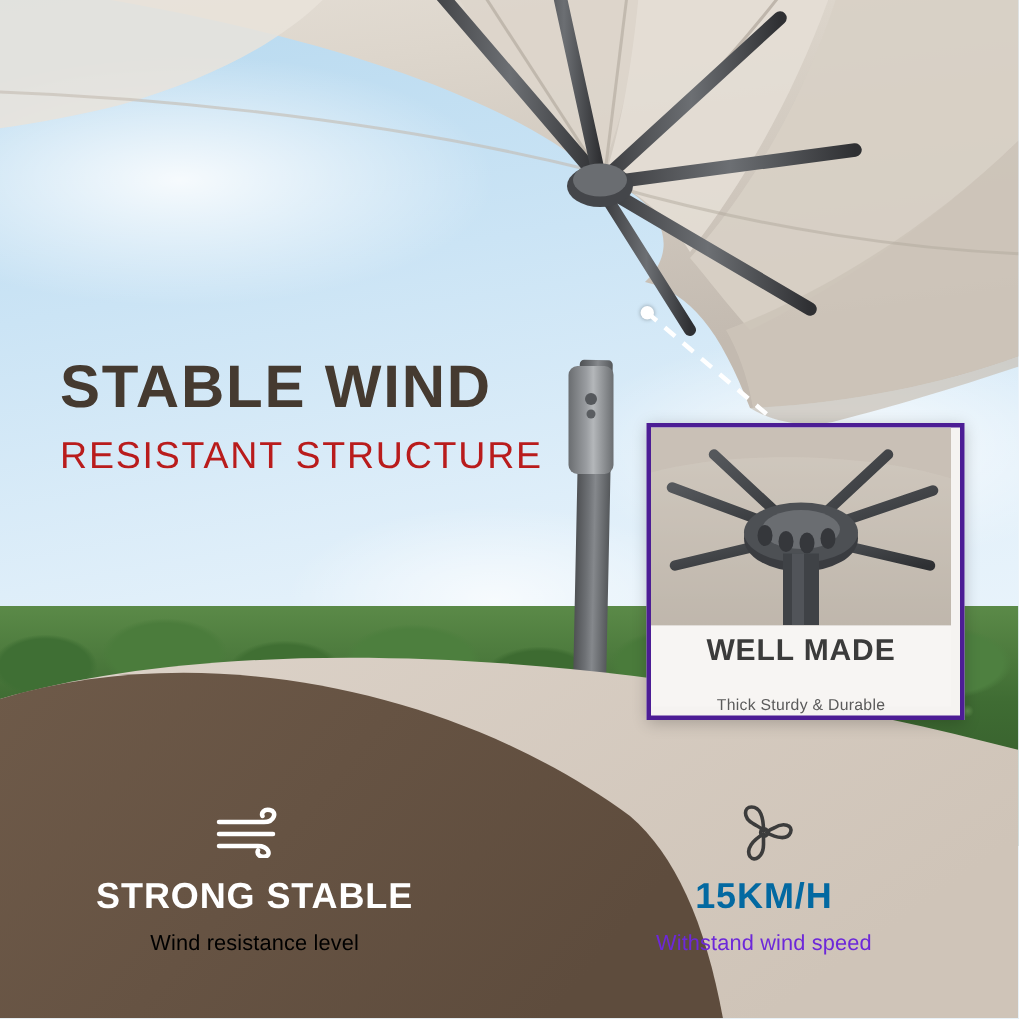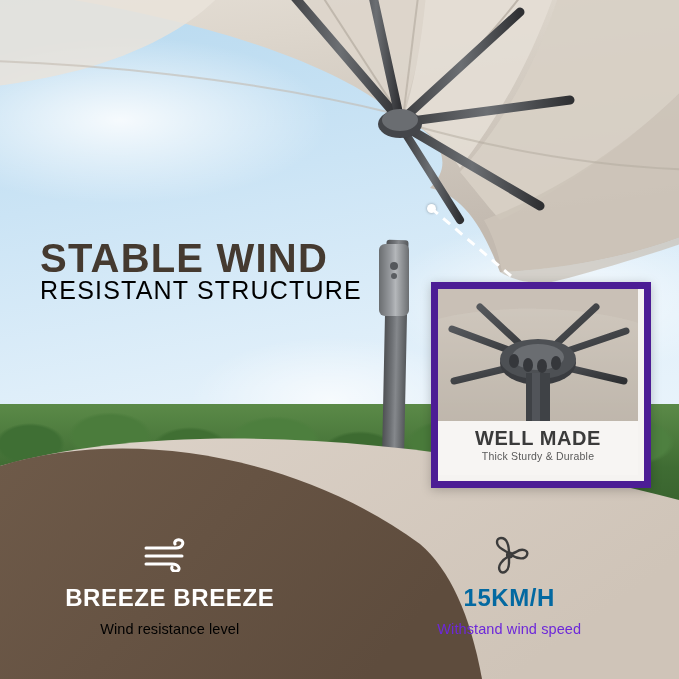--- a/index.html
+++ b/index.html
@@ -108,21 +108,21 @@
     background: #fff;
     box-shadow: 0 0 3px rgba(0,0,0,0.35);
   }
 
   
   .inset {
     position: absolute;
     left: 431px; top: 282px;
     width: 206px; height: 192px;
     background: #f5f3f1;
-    border: 7px solid #4c1d95;
+    border: 3px solid #4c1d95;
     box-shadow: 0 2px 10px rgba(0,0,0,0.22);
     overflow: hidden;
   }
   .inset-photo {
     position: absolute;
     left: 0; top: 0;
     width: 200px; height: 132px;
     background: linear-gradient(180deg, #cdc6bd 0%, #bdb5ab 55%, #a89f95 100%);
     overflow: hidden;
   }
@@ -134,43 +134,44 @@
     text-align: center;
   }
   .inset-title {
     margin-top: 6px;
     font-size: 20px;
     font-weight: bold;
     letter-spacing: 0.6px;
     color: #3b3b3b;
   }
   .inset-sub {
-    margin-top: 0;
+    margin-top: 18px;
     font-size: 10.5px;
     color: #5a5a5a;
     letter-spacing: 0.2px;
   }
 
   
   .headline {
     position: absolute;
     left: 40px; top: 238px;
     color: #4a3f35;
   }
   .headline-main {
     font-size: 40px;
     font-weight: bold;
     letter-spacing: 1.2px;
     color: #453a30;
     line-height: 1;
   }
   .headline-sub {
+    margin-top: 14px;
     font-size: 25px;
     letter-spacing: 1.2px;
-    color: #000000;
+    color: #b91c1c;
     line-height: 1;
   }
 
   
   .band {
     position: absolute;
     left: 0; top: 404px;
     width: 679px; height: 275px;
     overflow: hidden;
   }
@@ -312,21 +313,21 @@
     <div class="feature light">
       <div class="feature-icon">
         <svg width="56" height="34" viewBox="0 0 56 34">
           <g stroke="#ffffff" stroke-width="3" fill="none" stroke-linecap="round">
             <path d="M 4,10 L 34,10 C 41,10 43,3 38,2 C 34,1 32,4 33,6"></path>
             <path d="M 4,18 L 40,18"></path>
             <path d="M 4,26 L 30,26 C 37,26 39,32 35,33 C 31,34 29,31 30,29"></path>
           </g>
         </svg>
       </div>
-      <div class="feature-title">BREEZE BREEZE</div>
+      <div class="feature-title">STRONG STABLE</div>
       <div class="feature-sub">Wind resistance level</div>
     </div>
 
     <div class="feature dark">
       <div class="feature-icon">
         <svg width="44" height="40" viewBox="0 0 44 40">
           <g stroke="#3c3c3c" stroke-width="2.4" fill="none" stroke-linecap="round" stroke-linejoin="round">
             <path d="M 22,19 C 22,10 20,3 14,3 C 9,3 8,10 15,14 C 18,16 21,17 22,19 Z"></path>
             <path d="M 22,21 C 15,25 10,31 13,36 C 16,40 22,36 22,28 C 22,25 22,22 22,21 Z"></path>
             <path d="M 24,20 C 31,24 38,25 40,20 C 42,15 35,13 29,17 C 26,18 25,19 24,20 Z"></path>

